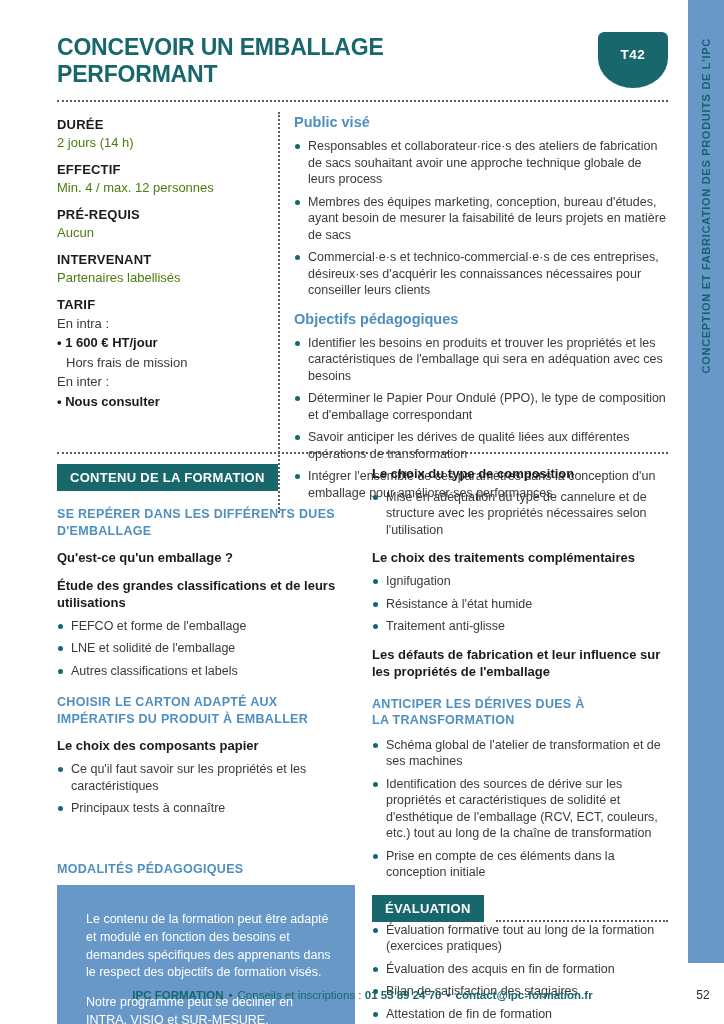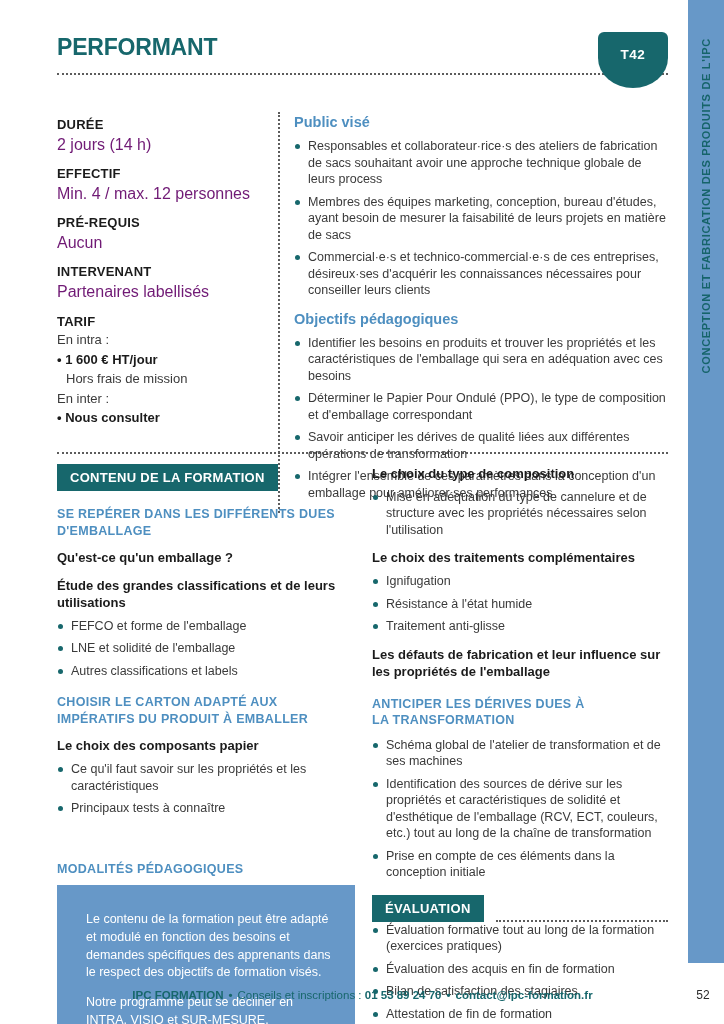--- a/index.html
+++ b/index.html
@@ -22,21 +22,21 @@
     border-radius:6px 6px 35px 35px / 6px 6px 30px 30px;
     display:flex;align-items:center;justify-content:center;padding-bottom:12px;box-sizing:border-box;}
   #badge .code{color:#fff;font-weight:bold;font-size:13.5px;letter-spacing:.5px;}
   #header .dotted-rule{margin-top:12px;}
 
   
   #info{position:absolute;left:57px;top:112px;width:611px;display:flex;min-height:338px;box-sizing:border-box;}
   .info-left{flex:0 0 205px;padding-top:4px;}
   .info-group{margin-bottom:10px;}
   .info-label{font-size:13px;font-weight:bold;color:#1b1b1b;letter-spacing:.2px;line-height:1.35;}
-  .info-value{font-size:16px;color:#701a75;line-height:1.35;}
+  .info-value{font-size:13px;color:#4d7c0f;line-height:1.35;}
   .tarif-line{font-size:13px;line-height:1.5;color:#3a3a3a;}
   .tarif-bold{font-weight:bold;color:#1b1b1b;}
   .tarif-indent{padding-left:9px;}
   .info-divider{border-left:2px dotted #5c5c5c;margin-left:16px;}
   .info-right{flex:1;padding-left:14px;}
 
   .blue-head{font-size:14.5px;font-weight:bold;color:#4e8fc0;margin:2px 0 8px 0;}
   ul.bullets{list-style:none;margin:0 0 12px 0;padding:0;}
   ul.bullets li{position:relative;padding-left:14px;font-size:12.5px;line-height:1.32;margin-bottom:6px;color:#3a3a3a;}
   ul.bullets li::before{content:"";position:absolute;left:1px;top:6px;width:5px;height:5px;border-radius:50%;background:#17676c;}
@@ -72,20 +72,21 @@
 </style>
 </head>
 <body>
 
 <aside id="sidebar-strip">
   <span class="vtext">CONCEPTION ET FABRICATION DES PRODUITS DE L'IPC</span>
 </aside>
 
 <header id="header">
   <h1>
+    <span style="display:block">CONCEVOIR UN EMBALLAGE</span>
     <span style="display:block">PERFORMANT</span>
   </h1>
   <div id="badge">
     <span class="code">T42</span>
   </div>
   <div class="dotted-rule"></div>
 </header>
 
 <section id="info">
   <div class="info-left">

